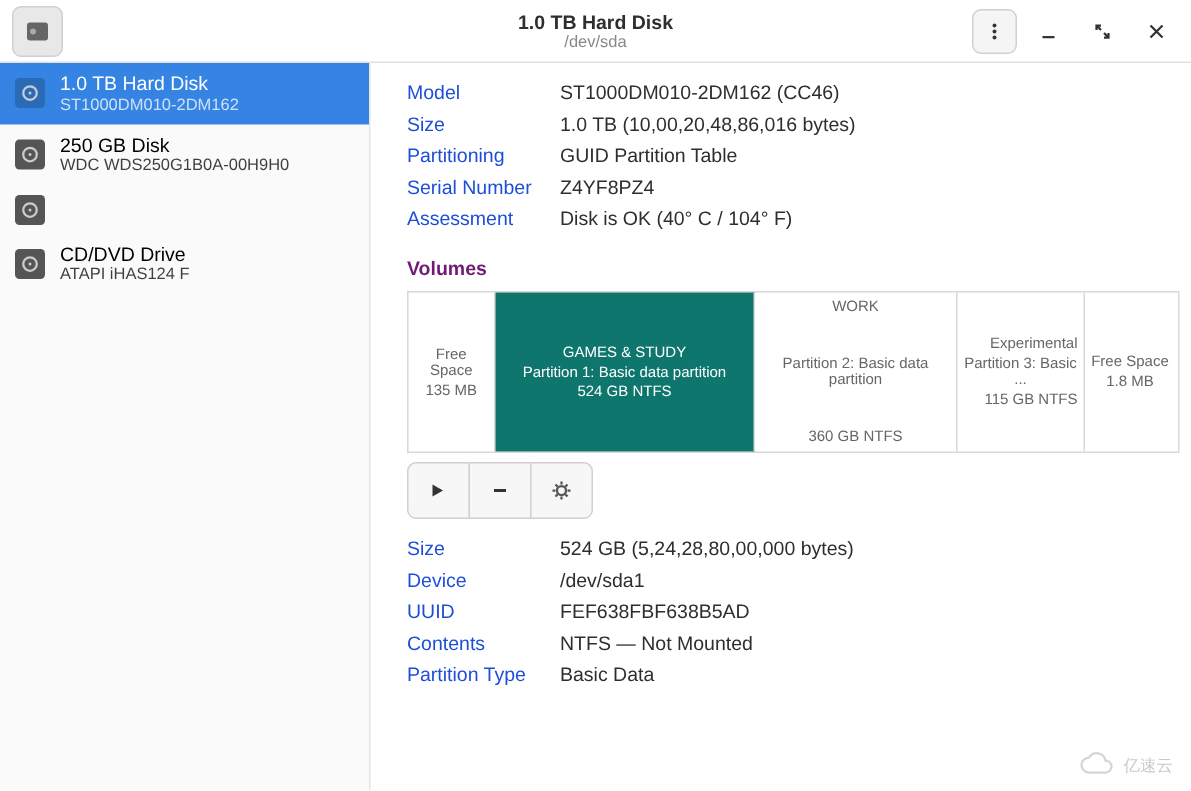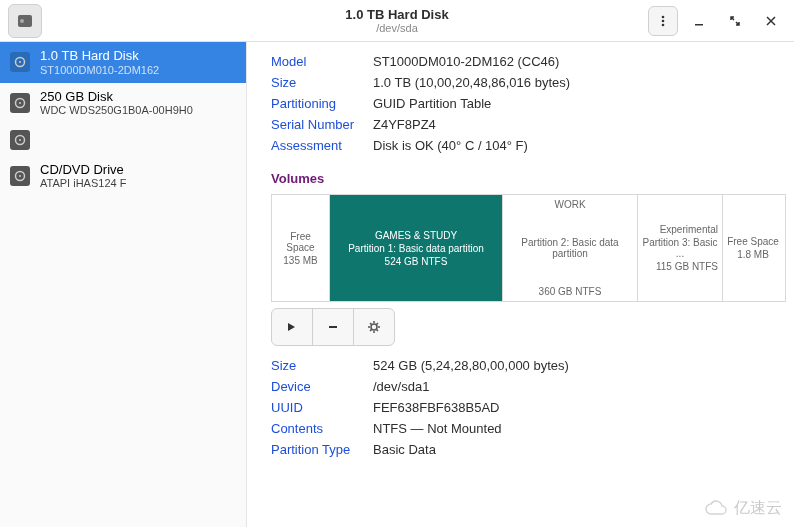--- a/index.html
+++ b/index.html
@@ -32,21 +32,21 @@
 .vol{display:flex;flex-direction:column;align-items:center;justify-content:center;text-align:center;font-size:10px;color:#666;padding:4px;border-right:1px solid #d8d8d8;cursor:pointer}
 .vol:last-child{border-right:none}
 .vol.selected{background:#0f766e;color:#fff}
 .vol-name{font-weight:400;margin-bottom:2px}
 .vol-type{margin-bottom:2px}
 .volactions{display:flex;gap:0;margin-top:6px}
 .va-btn{width:42px;height:38px;border:1px solid #d0d0d0;background:#f7f7f7;display:flex;align-items:center;justify-content:center;cursor:pointer;margin-left:-1px;border-radius:0}
 .va-btn:first-child{border-radius:6px 0 0 6px;margin-left:0}
 .va-btn:last-child{border-radius:0 6px 6px 0}
 .propgroup2{margin-top:12px}
-.wm{position:absolute;right:12px;bottom:8px;opacity:.35;font-size:16px;color:#666;display:flex;align-items:center;gap:4px}
+.wm{position:absolute;right:12px;bottom:8px;opacity:.35;font-size:11px;color:#666;display:flex;align-items:center;gap:4px}
 svg{display:block}
 </style>
 </head>
 <body>
 
 <div class="titlebar">
   <div class="tb-left">
     <div class="tb-btn active">
       <svg width="18" height="18" viewBox="0 0 18 18">
           <rect x="2" y="3" width="14" height="12" rx="2" fill="#666"></rect>

